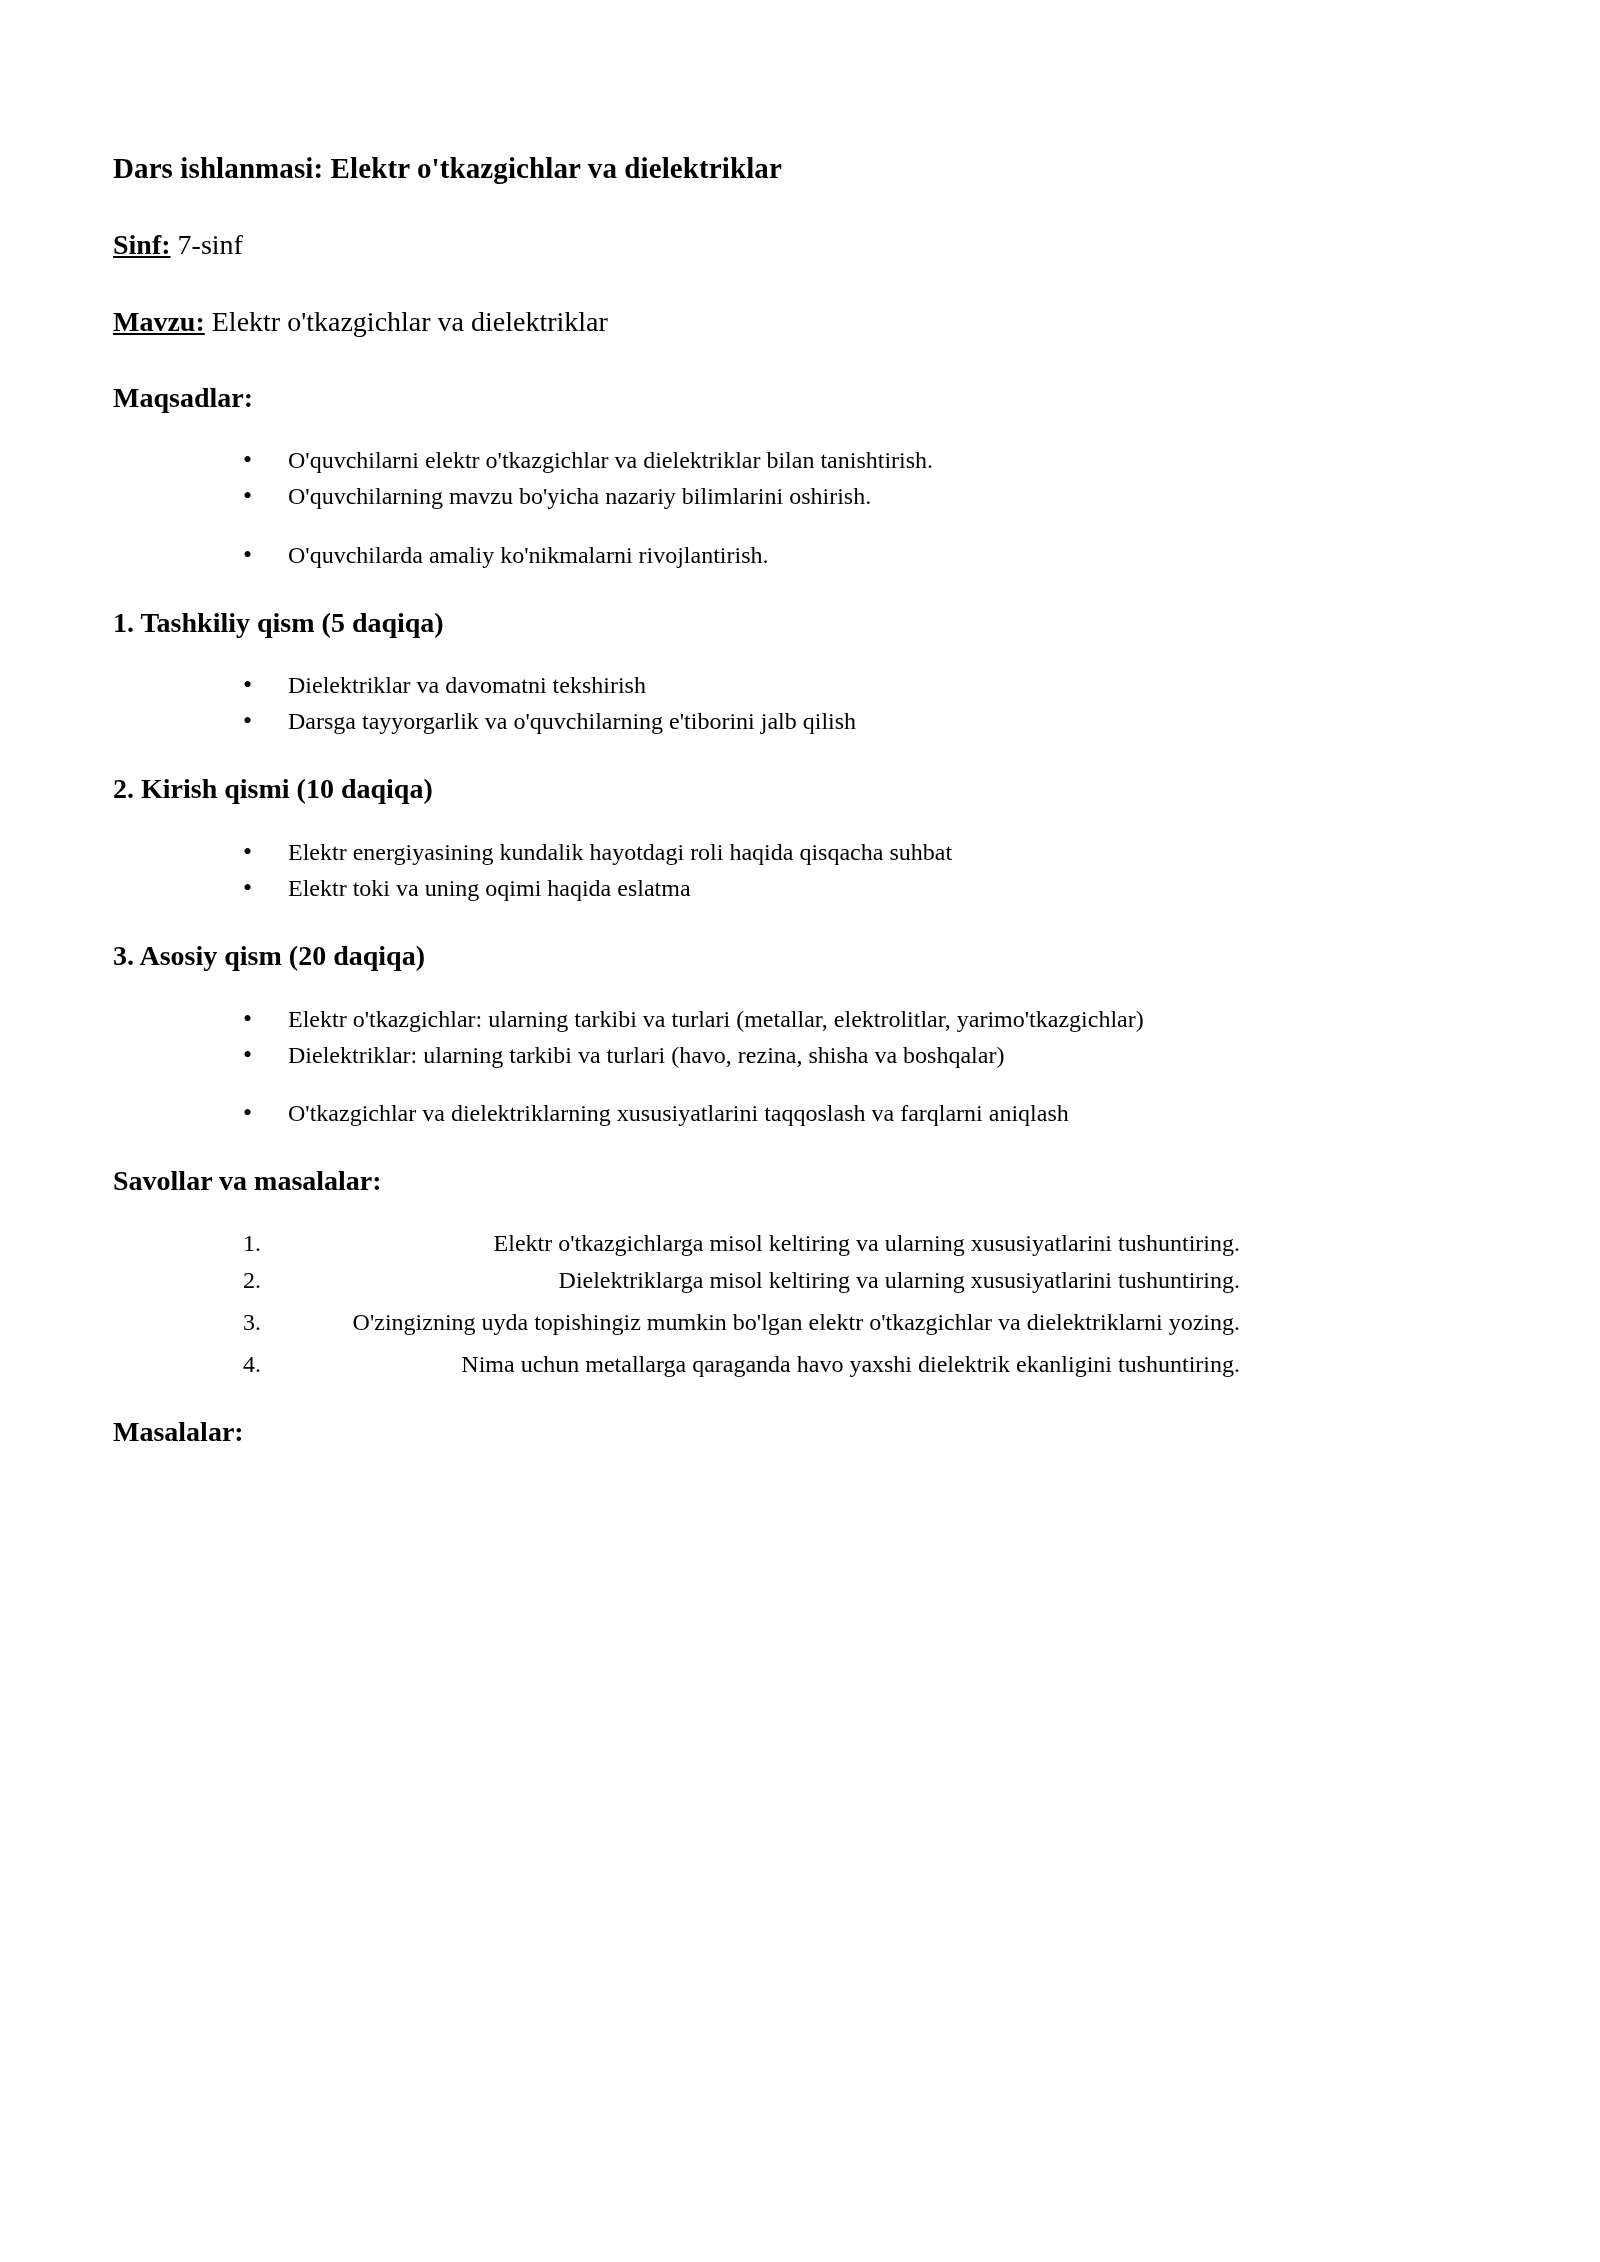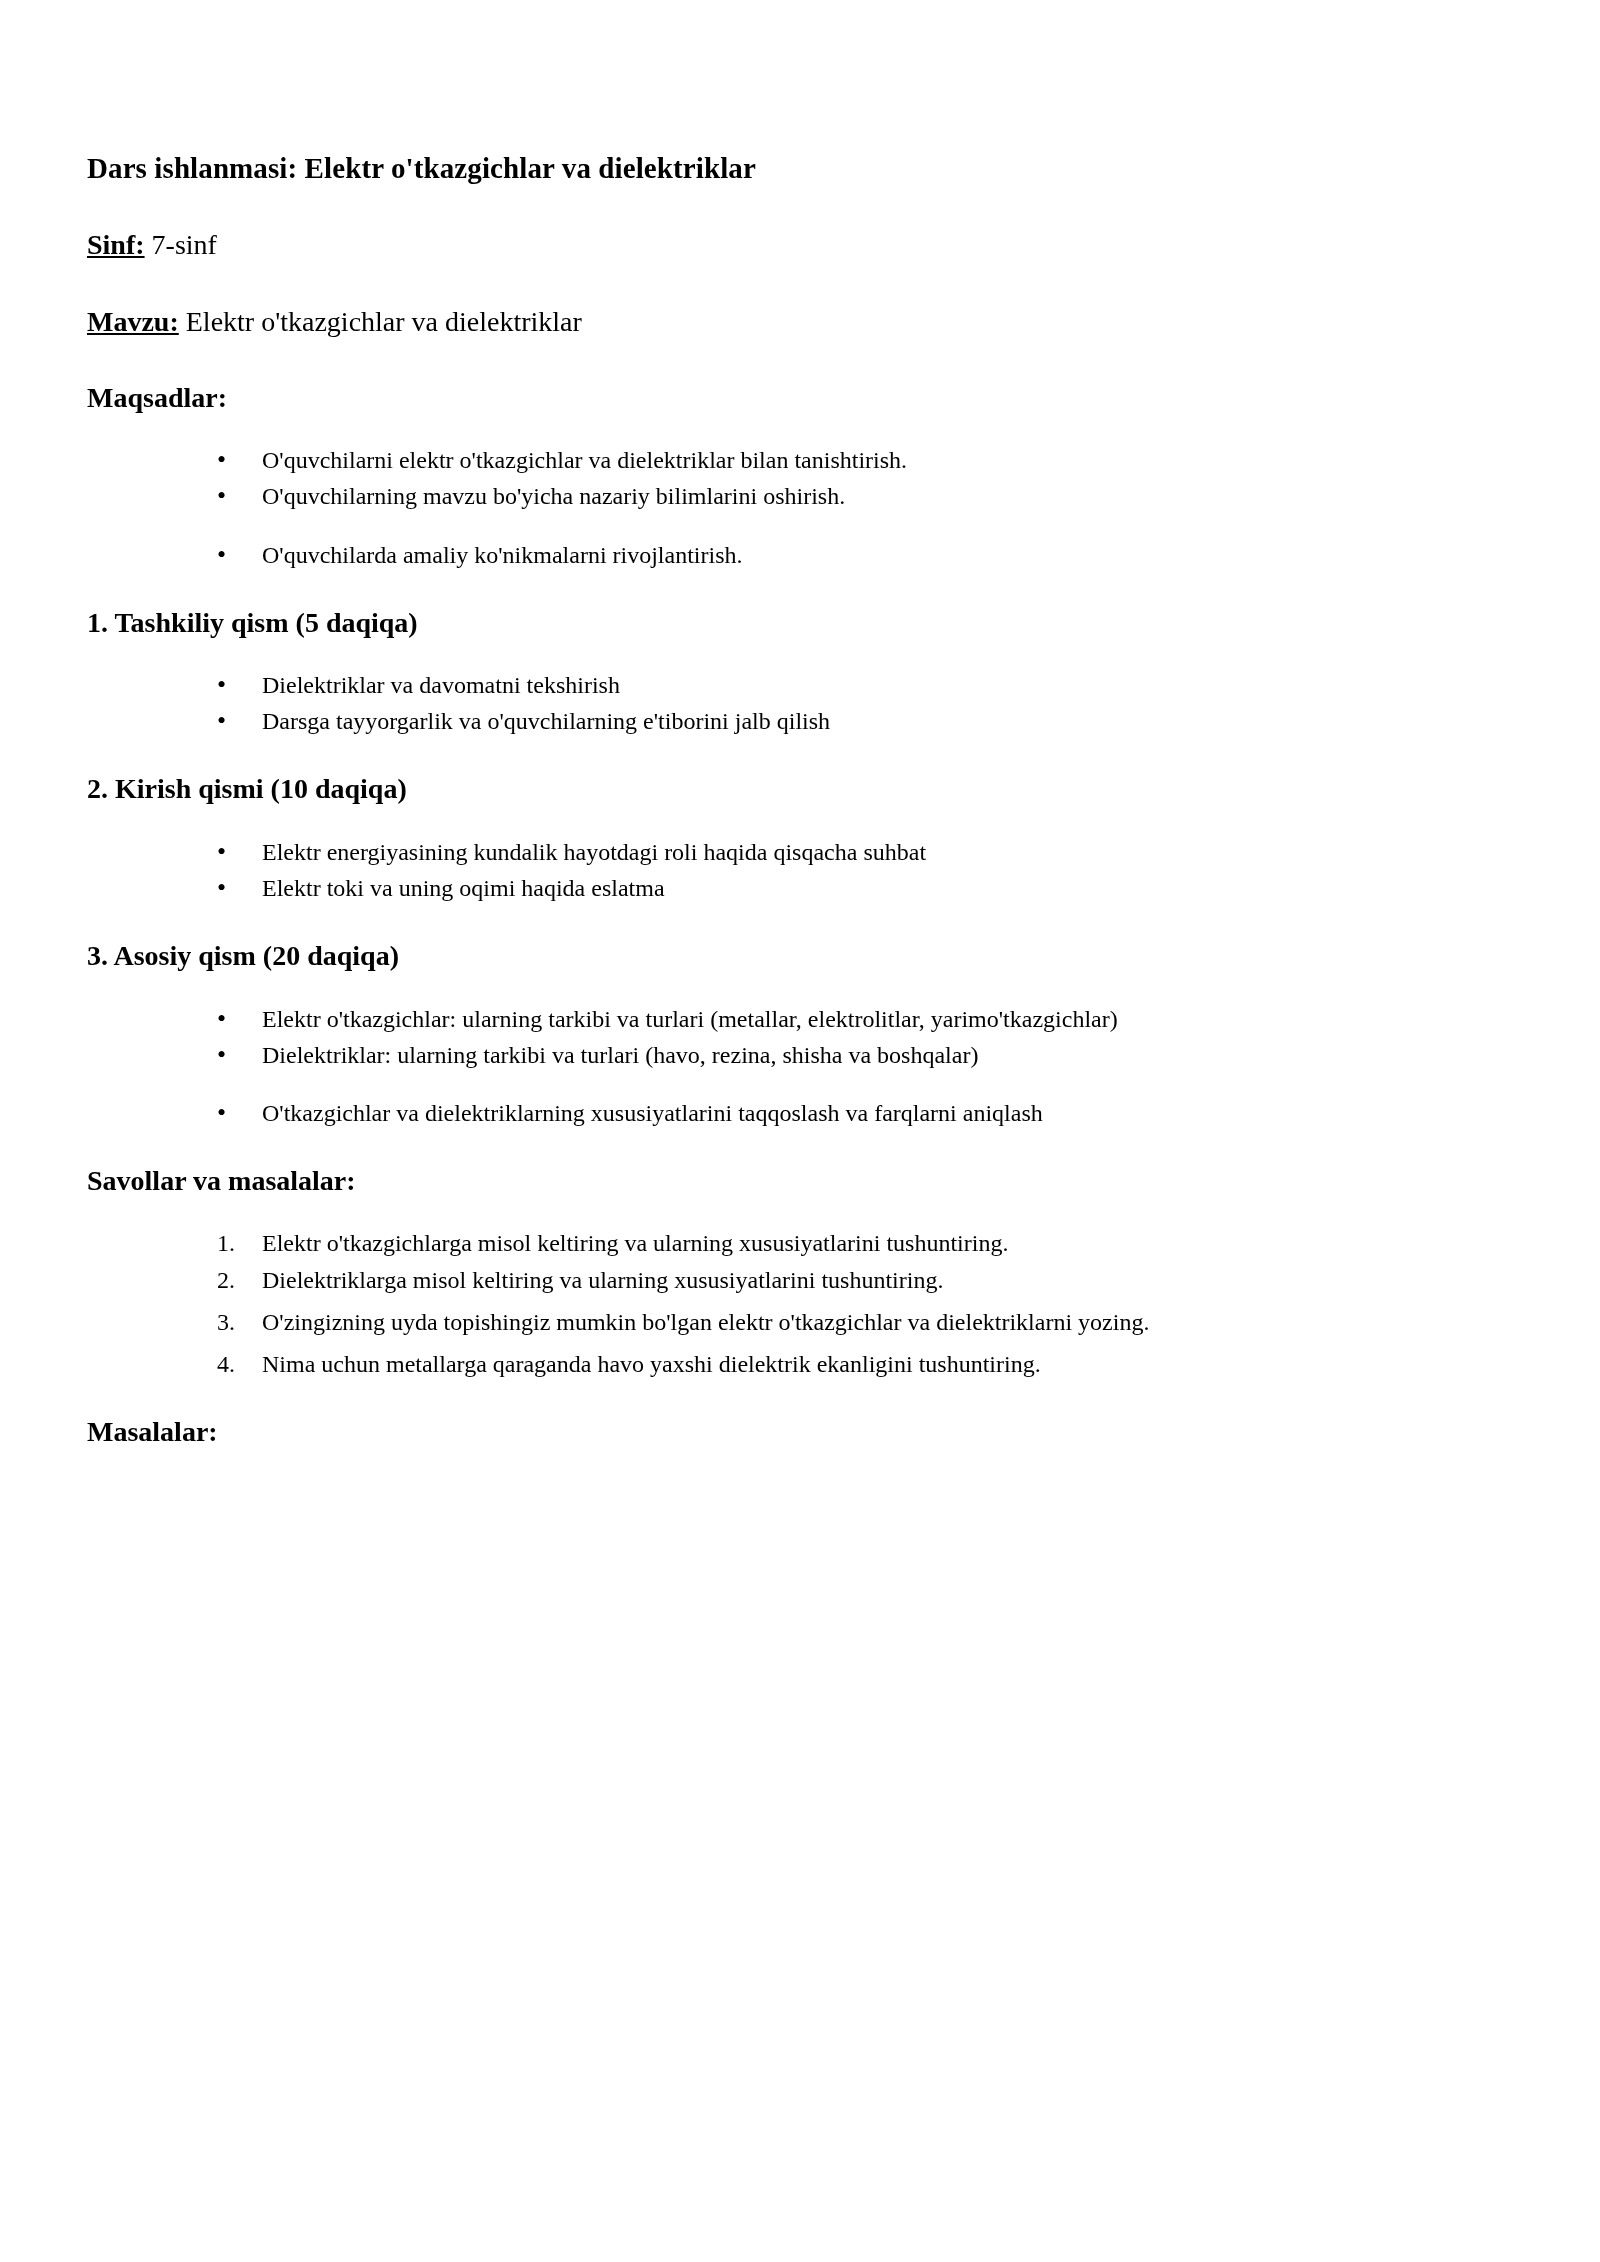--- a/index.html
+++ b/index.html
@@ -13,21 +13,21 @@
     font-family: "Liberation Serif", "DejaVu Serif", serif;
     color: #000000;
     -webkit-font-smoothing: antialiased;
   }
   .page {
     position: relative;
     width: 1435px;
     height: 2262px;
     background: #ffffff;
     box-sizing: border-box;
-    padding: 150px 195px 0 87px;
+    padding: 150px 195px 0 113px;
   }
   .doc-title {
     font-size: 29px;
     font-weight: bold;
     line-height: 1.28;
     margin: 0 0 40px 0;
     letter-spacing: 0.1px;
   }
   .meta-line {
     font-size: 28px;
@@ -71,20 +71,21 @@
   }
   ol.numbers {
     list-style: none;
     counter-reset: qnum;
   }
   ol.numbers > li {
     position: relative;
     padding-left: 45px;
     margin: 0 0 4px 0;
     counter-increment: qnum;
+    text-align: right;
   }
   ol.numbers > li::before {
     content: counter(qnum) ".";
     position: absolute;
     left: 0;
     top: 0;
     width: 38px;
     text-align: left;
   }
   ol.numbers > li.gap-before {

